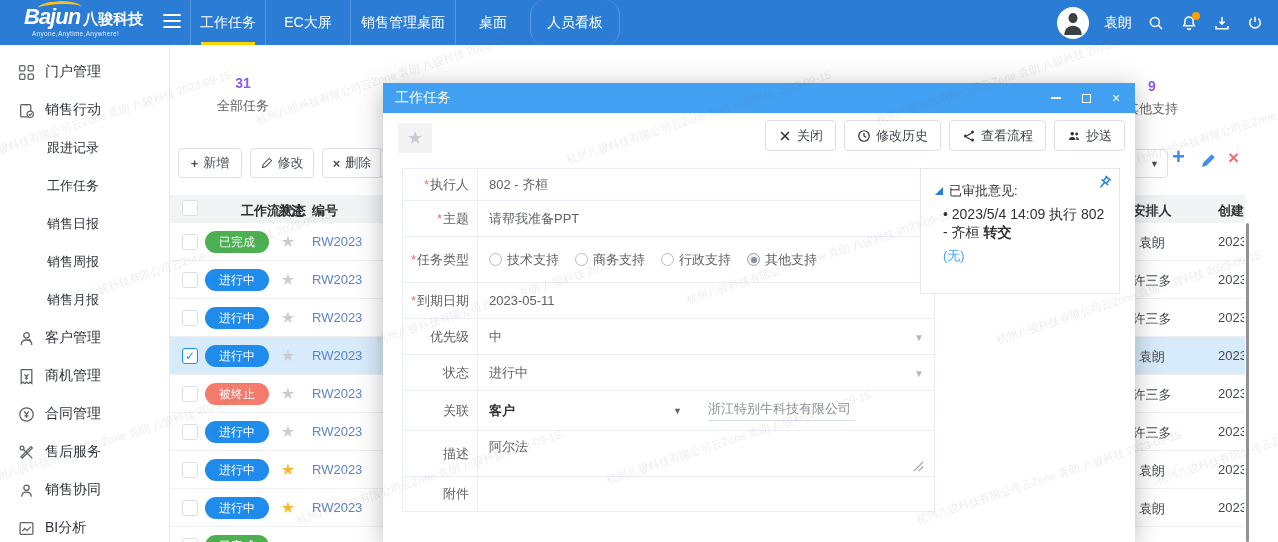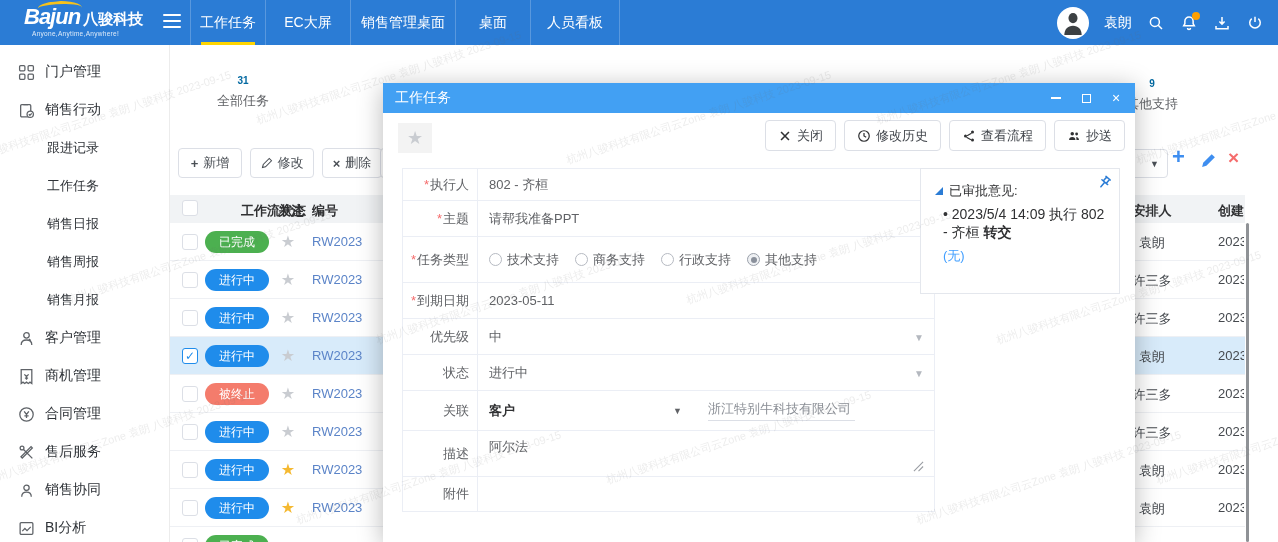--- a/index.html
+++ b/index.html
@@ -11,39 +11,39 @@
   .logo { position:absolute; left:24px; top:4px; color:#fff; }
   .logo .brandrow { display:flex; align-items:baseline; }
   .logo .brand { font-size:22px; font-weight:bold; font-style:italic; letter-spacing:-1px; position:relative; }
   .logo .swoosh { position:absolute; left:14px; top:-3px; width:44px; height:14px; border-top:3px solid #f6c21c; border-radius:50% 70% 0 0; transform:rotate(-4deg); }
   .logo .brand-cn { font-size:15px; font-weight:bold; margin-left:3px; }
   .logo .tagline { font-size:6.5px; opacity:.85; margin-left:8px; letter-spacing:.3px; }
   .hamburger { position:absolute; left:163px; top:14px; width:20px; height:16px; cursor:pointer; }
   .hamburger i { display:block; width:18px; height:2px; background:#fff; margin-bottom:4px; border-radius:1px; }
   .tabs { position:absolute; left:190px; top:0; height:45px; display:flex; }
   .tab { height:45px; line-height:45px; text-align:center; color:#fff; font-size:14px; position:relative; border-left:1px solid rgba(255,255,255,.22); cursor:pointer; }
-  .tab:last-child { border-right:1px solid rgba(255,255,255,.22); }
+  .tab:last-child { border-right:1px solid rgba(255,255,255,.22);border-radius:15px; }
   .tab.active::after { content:""; position:absolute; left:14%; right:14%; bottom:0; height:3px; background:#ffd500; }
   .nav-right { position:absolute; right:14px; top:0; height:45px; display:flex; align-items:center; gap:15px; }
   .avatar { width:32px; height:32px; border-radius:50%; background:#fff; display:flex; align-items:center; justify-content:center; overflow:hidden; }
   .username { color:#fff; font-size:14px; }
   .nav-ic { width:18px; height:18px; position:relative; cursor:pointer; }
   .nav-ic svg { width:18px; height:18px; }
   .bell-dot { position:absolute; right:-2px; top:-2px; width:8px; height:8px; border-radius:50%; background:#ffa000; }
 
   
   .sidebar { position:absolute; left:0; top:45px; width:170px; height:497px; background:#fff; border-right:1px solid #ececec; padding-top:8px; z-index:2; }
   .side-item { height:38px; display:flex; align-items:center; padding-left:18px; gap:10px; font-size:14px; color:#2f3338; cursor:pointer; white-space:nowrap; }
   .side-item svg { width:17px; height:17px; flex:none; }
   .side-sub { height:38px; display:flex; align-items:center; padding-left:47px; font-size:13px; color:#2f3338; cursor:pointer; white-space:nowrap; }
 
   
   .main { position:absolute; left:170px; top:45px; width:1108px; height:497px; background:#fff; z-index:1; }
   .stat { position:absolute; text-align:center; }
-  .stat .v { font-size:10px; font-weight:bold; color:#0369a1; }
+  .stat .v { font-size:14px; font-weight:bold; color:#8b5cf6; }
   .stat .l { font-size:13px; color:#606266; margin-top:6px; }
   .btn { position:absolute; height:30px; border:1px solid #dcdfe6; border-radius:4px; background:#fff; font-size:13px; color:#4a4f55; display:flex; align-items:center; justify-content:center; gap:5px; cursor:pointer; }
   .btn .bic { font-weight:bold; font-size:13px; }
   .mini-select { position:absolute; left:928px; top:104px; width:70px; height:29px; border:1px solid #dcdfe6; border-radius:4px; background:#fff; cursor:pointer; }
   .mini-select .arr { position:absolute; right:8px; top:9px; font-size:9px; color:#4a4f55; }
   .ic-btn { position:absolute; top:103px; cursor:pointer; font-weight:bold; }
   .thead { position:absolute; left:0; top:150px; width:1075px; height:28px; background:#f1f3f5; font-size:13px; font-weight:bold; color:#303133; }
   .thead span { position:absolute; top:7px; }
   .trow { position:absolute; left:0; width:1075px; height:38px; border-bottom:1px solid #eef0f4; background:#fff; font-size:13px; cursor:pointer; }
   .trow.selected { background:#d8ebfa; }

